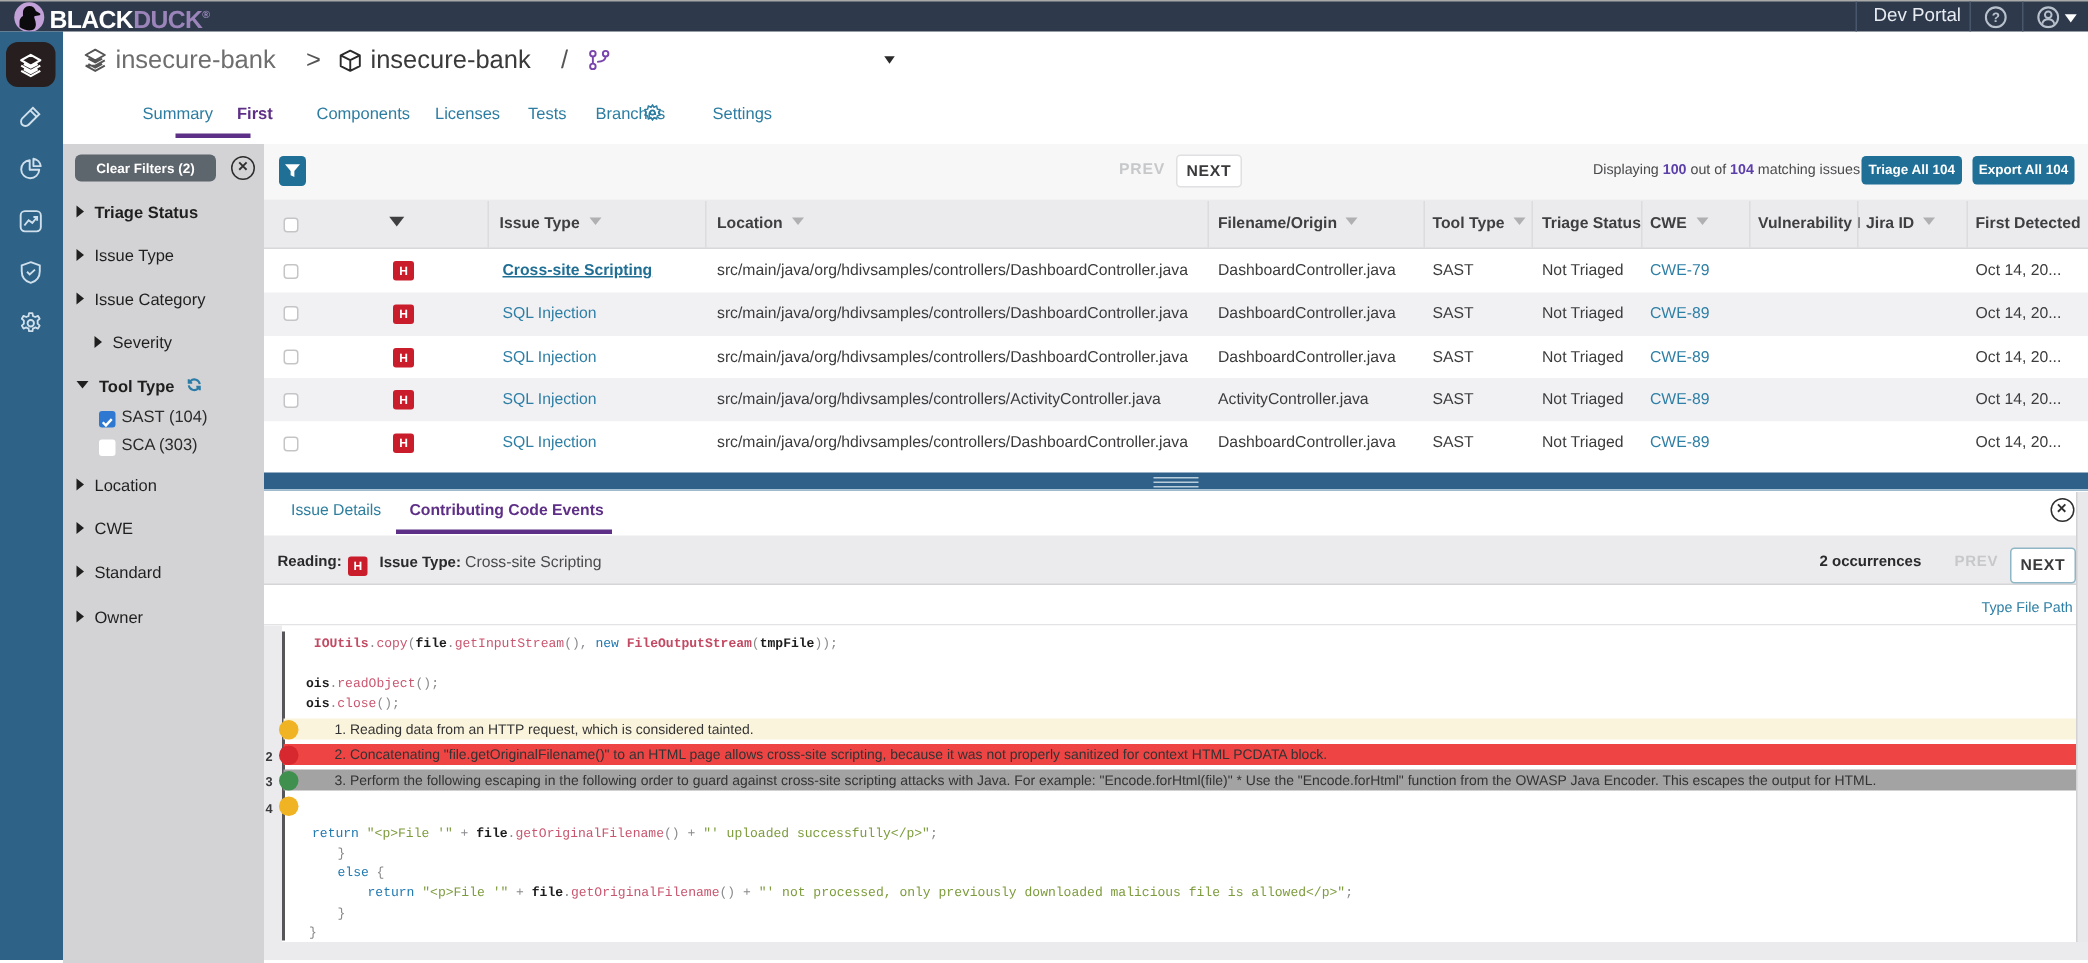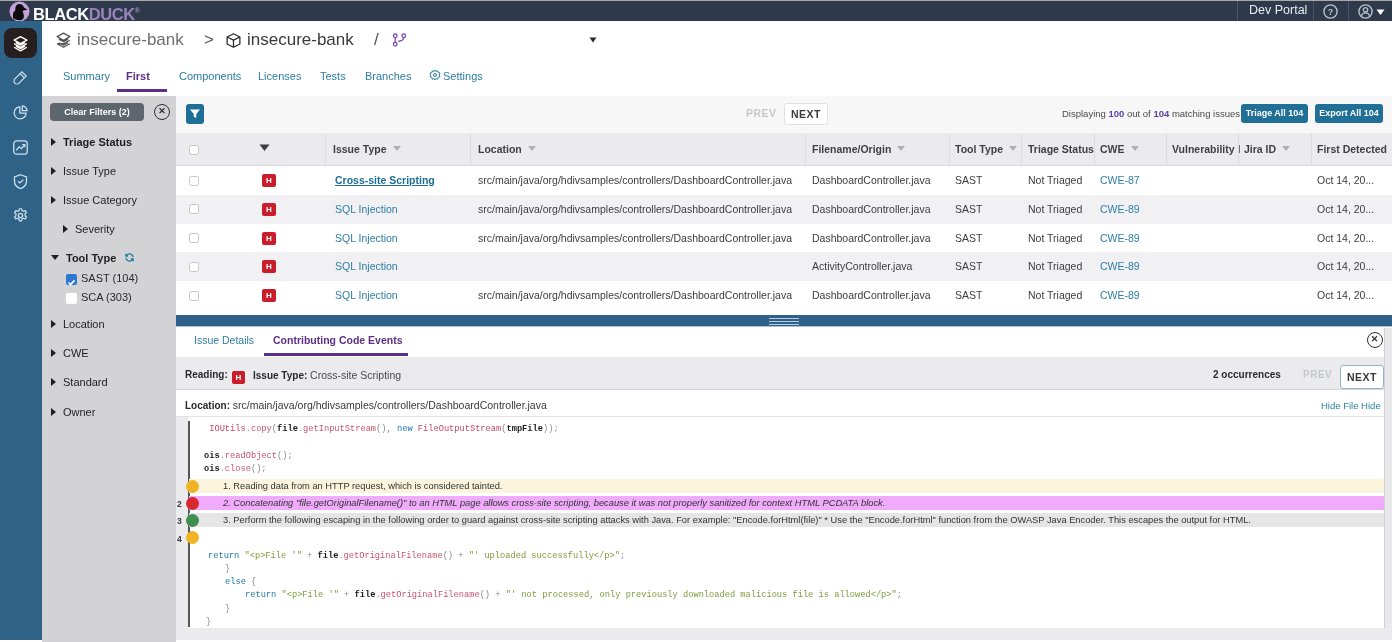--- a/index.html
+++ b/index.html
@@ -14,21 +14,21 @@
   .logoB .d{color:#9b84ba;}
   .logoB sup{font-size:7px;color:#a18cc3;}
   .navsep{top:1px;width:1px;height:20px;background:#47566a;}
   .devportal{top:0;height:21px;line-height:21px;color:#e8ecf2;font-size:12.5px;}
   
   .sidebar{left:0;top:21px;width:42px;height:619px;background:#2e6287;}
   .sb-active{left:4px;top:28px;width:33px;height:30px;background:#271e1f;border-radius:8px;}
   
   .crumb{top:21px;height:37px;line-height:37px;font-size:17px;color:#6e6e6e;}
   
-  .tab{top:58px;height:38px;line-height:36px;font-size:11px;color:#2c7da1;}
+  .tab{top:58px;height:38px;line-height:36px;font-size:11px;color:#2c7da1;margin-left:32px;}
   .tab.active{color:#5e2f87;font-weight:bold;}
   .tabline{left:117px;top:89px;width:50px;height:3px;background:#5e2f87;}
   
   .filter{left:42px;top:96px;width:134px;height:546px;background:#d3d3d5;}
   .clearbtn{left:8px;top:7px;width:94px;height:18px;background:#5d656d;border-radius:4px;
             color:#fff;font-size:9px;font-weight:bold;text-align:center;line-height:18px;}
   .fclose{left:112px;top:8px;width:14px;height:14px;border:1.6px solid #2e2e2e;border-radius:50%;
           color:#2e2e2e;font-size:9px;text-align:center;line-height:13.5px;font-weight:bold;}
   .fitem{left:9px;font-size:11px;color:#1f1f1f;height:14px;line-height:14px;}
   .fitem .car{display:inline-block;width:0;height:0;border-left:5px solid #1f1f1f;
@@ -79,21 +79,21 @@
             line-height:22px;letter-spacing:0.5px;}
   .locbar{left:176px;top:390px;width:1216px;height:27px;background:#fff;
           border-bottom:1px solid #e3e3e5;box-sizing:border-box;}
   
   .codebg{left:176px;top:417px;width:1216px;height:211px;background:#fff;}
   .gutter{left:176px;top:417px;width:12px;height:211px;background:#ebebed;}
   .gline{left:188px;top:421px;width:1.6px;height:206px;background:#55555a;}
   .code{position:absolute;font-family:"Liberation Mono",monospace;font-size:8.7px;
         height:13.3px;line-height:13.3px;white-space:pre;color:#2a2a2a;}
   .code .kw{color:#2079b0;}
-  .code .cl{color:#c24a63;}
+  .code .cl{color:#c24a63;font-weight:bold;}
   .code .mt{color:#c9566f;}
   .code .st{color:#7d9c3c;}
   .code .pu{color:#8a8a8e;}
   .code .va{color:#1c1c1c;font-weight:bold;}
   .event{left:189px;width:1195px;height:14px;font-size:9.3px;color:#333;line-height:14px;}
   .event span{position:absolute;left:34px;white-space:nowrap;}
   .edot{left:185.5px;width:13px;height:13px;border-radius:50%;}
   .track{left:176px;top:628px;width:1216px;height:12px;background:#ebebee;}
   .rstrip{left:1384px;top:328px;width:8px;height:300px;background:#e9e9eb;border-left:1px solid #d2d2d4;box-sizing:border-box;}
 </style>
@@ -249,21 +249,21 @@
   <div class="abs colb" style="left:1311px;"></div>
 
   <div class="abs row" style="top:166px;background:#fff;">
     <div class="cb" style="left:12.5px;top:9.5px;"></div>
     <div class="hbadge" style="left:86px;top:8px;">H</div>
     <div class="cell" style="left:159px;font-weight:bold;"><span class="tlink" style="color:#1f6e94;text-decoration:underline;">Cross-site Scripting</span></div>
     <div class="cell" style="left:302px;">src/main/java/org/hdivsamples/controllers/DashboardController.java</div>
     <div class="cell" style="left:636px;">DashboardController.java</div>
     <div class="cell" style="left:779px;">SAST</div>
     <div class="cell" style="left:852px;">Not Triaged</div>
-    <div class="cell tlink" style="left:924px;">CWE-87</div>
+    <div class="cell tlink" style="left:924px;">CWE-79</div>
     <div class="cell" style="left:1141px;">Oct 14, 20...</div>
   </div>
   <div class="abs row" style="top:194.8px;background:#f1f1f4;">
     <div class="cb" style="left:12.5px;top:9.5px;"></div>
     <div class="hbadge" style="left:86px;top:8px;">H</div>
     <div class="cell tlink" style="left:159px;">SQL Injection</div>
     <div class="cell" style="left:302px;">src/main/java/org/hdivsamples/controllers/DashboardController.java</div>
     <div class="cell" style="left:636px;">DashboardController.java</div>
     <div class="cell" style="left:779px;">SAST</div>
     <div class="cell" style="left:852px;">Not Triaged</div>
@@ -278,20 +278,21 @@
     <div class="cell" style="left:636px;">DashboardController.java</div>
     <div class="cell" style="left:779px;">SAST</div>
     <div class="cell" style="left:852px;">Not Triaged</div>
     <div class="cell tlink" style="left:924px;">CWE-89</div>
     <div class="cell" style="left:1141px;">Oct 14, 20...</div>
   </div>
   <div class="abs row" style="top:252.4px;background:#f1f1f4;">
     <div class="cb" style="left:12.5px;top:9.5px;"></div>
     <div class="hbadge" style="left:86px;top:8px;">H</div>
     <div class="cell tlink" style="left:159px;">SQL Injection</div>
+    <div class="cell" style="left:302px;">src/main/java/org/hdivsamples/controllers/ActivityController.java</div>
     <div class="cell" style="left:636px;">ActivityController.java</div>
     <div class="cell" style="left:779px;">SAST</div>
     <div class="cell" style="left:852px;">Not Triaged</div>
     <div class="cell tlink" style="left:924px;">CWE-89</div>
     <div class="cell" style="left:1141px;">Oct 14, 20...</div>
   </div>
   <div class="abs row" style="top:281.2px;background:#fff;">
     <div class="cb" style="left:12.5px;top:9.5px;"></div>
     <div class="hbadge" style="left:86px;top:8px;">H</div>
     <div class="cell tlink" style="left:159px;">SQL Injection</div>
@@ -315,37 +316,36 @@
 
   <div class="abs sevbar"></div>
   <div class="abs sevtxt" style="left:185px;font-weight:bold;">Reading:</div>
   <div class="abs hbadge2">H</div>
   <div class="abs sevtxt" style="left:253px;font-weight:bold;">Issue Type: <span style="font-weight:normal;color:#4a4a4e;font-size:10.5px;">Cross-site Scripting</span></div>
   <div class="abs sevtxt" style="left:1213px;font-weight:bold;">2 occurrences</div>
   <div class="abs sevtxt" style="left:1303px;color:#c6c8ca;font-weight:bold;letter-spacing:0.5px;">PREV</div>
   <div class="abs nextbtn2">NEXT</div>
 
   <div class="abs locbar"></div>
-  <div class="abs" style="left:185px;top:399px;font-size:10px;color:#2a2a2c;font-weight:bold;">Location: <span style="font-weight:normal;color:#39393c;font-size:10.5px;">src/main/java/org/hdivsamples/controllers/DashboardController.java</span></div>
-  <div class="abs" style="left:1321px;top:400px;font-size:9.5px;color:#2e7fa5;">Hide File Hide</div>
+  <div class="abs" style="left:1321px;top:400px;font-size:9.5px;color:#2e7fa5;">Type File Path</div>
 
   <div class="abs codebg"></div>
   <div class="abs gutter"></div>
   <div class="abs gline"></div>
   <div class="abs code" style="left:204px;top:423px;"><span class="cl"> IOUtils</span><span class="pu">.</span><span class="mt">copy</span><span class="pu">(</span><span class="va">file</span><span class="pu">.</span><span class="mt">getInputStream</span><span class="pu">(),</span> <span class="kw">new</span> <span class="cl">FileOutputStream</span><span class="pu">(</span><span class="va">tmpFile</span><span class="pu">));</span></div>
   <div class="abs code" style="left:204px;top:449.6px;"><span class="va">ois</span><span class="pu">.</span><span class="mt">readObject</span><span class="pu">();</span></div>
   <div class="abs code" style="left:204px;top:462.9px;"><span class="va">ois</span><span class="pu">.</span><span class="mt">close</span><span class="pu">();</span></div>
 
   <div class="abs event" style="top:479px;background:#fbf4dc;">
       <span>1. Reading data from an HTTP request, which is considered tainted.</span>
     </div>
-  <div class="abs event" style="top:496px;background:#f0abfc;font-style:italic;">
+  <div class="abs event" style="top:496px;background:#ef4444;">
       <span>2. Concatenating "file.getOriginalFilename()" to an HTML page allows cross-site scripting, because it was not properly sanitized for context HTML PCDATA block.</span>
     </div>
-  <div class="abs event" style="top:513px;background:#e5e5e5;text-align:right;">
+  <div class="abs event" style="top:513px;background:#a3a3a3;text-align:right;">
       <span>3. Perform the following escaping in the following order to guard against cross-site scripting attacks with Java. For example: "Encode.forHtml(file)" * Use the "Encode.forHtml" function from the OWASP Java Encoder. This escapes the output for HTML.</span>
     </div>
   <div class="abs edot" style="top:479.5px;background:#f0b323;"></div>
   <div class="abs" style="left:177px;top:499px;font-size:8.5px;font-weight:bold;color:#3a3a3e;">2</div>
   <div class="abs edot" style="top:496.5px;background:#d7282f;"></div>
   <div class="abs" style="left:177px;top:516px;font-size:8.5px;font-weight:bold;color:#3a3a3e;">3</div>
   <div class="abs edot" style="top:513.5px;background:#3f8f4f;"></div>
   <div class="abs" style="left:177px;top:533.5px;font-size:8.5px;font-weight:bold;color:#3a3a3e;">4</div>
   <div class="abs edot" style="top:531px;background:#f0b323;"></div>
 

